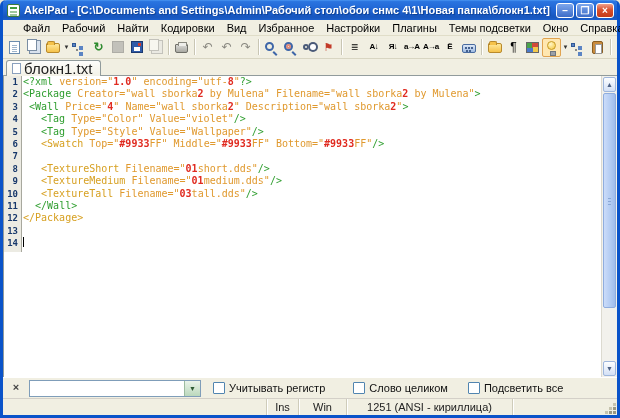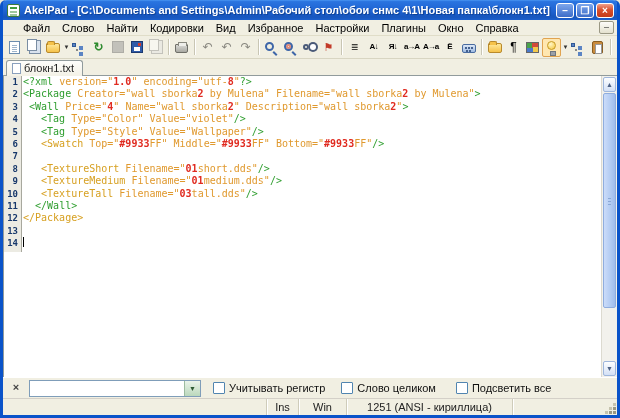--- a/index.html
+++ b/index.html
@@ -73,21 +73,21 @@
   .i-clip::before { content:""; position:absolute; left:2px; top:2px; width:5px; height:8px; background:#fff; border:1px solid #999; }
   .i-flag { color:#C23A28; font-size:11px; line-height:11px; }
   .i-refresh { color:#2E8B2E; font-size:12px; font-weight:bold; line-height:12px; }
 
   
   .tabbar { height:17px; flex:0 0 17px; background:#F1EFE2; display:flex; align-items:flex-end; padding-left:3px;
     border-bottom:1px solid #919B9C; }
   .tab { display:flex; align-items:center; gap:3px; padding:1px 8px 2px 5px; background:linear-gradient(180deg,#FDFDFB,#F3F1E6);
     border:1px solid #919B9C; border-bottom:none; border-radius:3px 3px 0 0; position:relative; top:1px; height:16px; }
   .tab-icon { width:9px; height:11px; background:#fff; border:1px solid #8aa0bd; }
-  .tab-label { font-size:11px; color:#222;text-align:center; }
+  .tab-label { font-size:15px; color:#222;text-align:center; }
 
   
   .editor { flex:1 1 auto; background:#fff; position:relative; overflow:hidden; border-left:1px solid #919B9C; }
   .gutter { position:absolute; left:0; top:0; width:18px; background:#ECEBE3; border-right:1px solid #A8A89E; }
   .code { position:absolute; left:19px; top:0; right:17px; bottom:0; overflow:hidden; }
   .gutter .ln { display:block; height:12.4px; font-family:"DejaVu Sans Mono", monospace; font-size:9px; font-weight:bold;
     color:#17386B; text-align:right; padding-right:3px; line-height:12.4px; }
   .code .line { height:12.4px; line-height:12.4px; font-family:"DejaVu Sans Mono", monospace; font-size:10px;
     white-space:pre; color:#333; }
   .tok-g { color:#2F9E2F; }
@@ -137,27 +137,28 @@
     <div class="title-icon"></div>
     <div class="title-text">AkelPad - [C:\Documents and Settings\Admin\Рабочий стол\обои снмс 4\1\Новая папка\блокн1.txt]</div>
     <div class="tb-ctl">–</div>
     <div class="tb-ctl">❐</div>
     <div class="tb-ctl close">×</div>
   </div>
 
   <div class="menubar">
     <div id="menu-items" style="display:flex">
         <div class="menu-item">Файл</div>
-        <div class="menu-item">Слово</div>
+        <div class="menu-item">Рабочий</div>
         <div class="menu-item">Найти</div>
         <div class="menu-item">Кодировки</div>
         <div class="menu-item">Вид</div>
         <div class="menu-item">Избранное</div>
         <div class="menu-item">Настройки</div>
         <div class="menu-item">Плагины</div>
+        <div class="menu-item">Темы подсветки</div>
         <div class="menu-item">Окно</div>
         <div class="menu-item">Справка</div>
       </div>
     <div class="mdi-ctls" id="mdi-ctls">
         <div class="mdi-btn">–</div>
       </div>
   </div>
 
   <div class="toolbar" id="toolbar">
       <div class="tb-btn">
@@ -305,21 +306,21 @@
     </div>
   </div>
 
   <div class="searchbar">
     <div class="sb-close">×</div>
     <div class="sb-combo">
       <input type="text" value="" style="">
       <div class="sb-combo-btn"><span>▼</span></div>
     </div>
     <div id="search-checks" style="display:flex">
-        <div class="sb-check" style="margin-right: 10px;">
+        <div class="sb-check" style="margin-right: 22px;">
           <div class="sb-box"></div>
           <span class="sb-label">Учитывать регистр</span>
         </div>
         <div class="sb-check" style="margin-right: 14px;">
           <div class="sb-box"></div>
           <span class="sb-label">Слово целиком</span>
         </div>
         <div class="sb-check" style="margin-right: 14px;">
           <div class="sb-box"></div>
           <span class="sb-label">Подсветить все</span>

